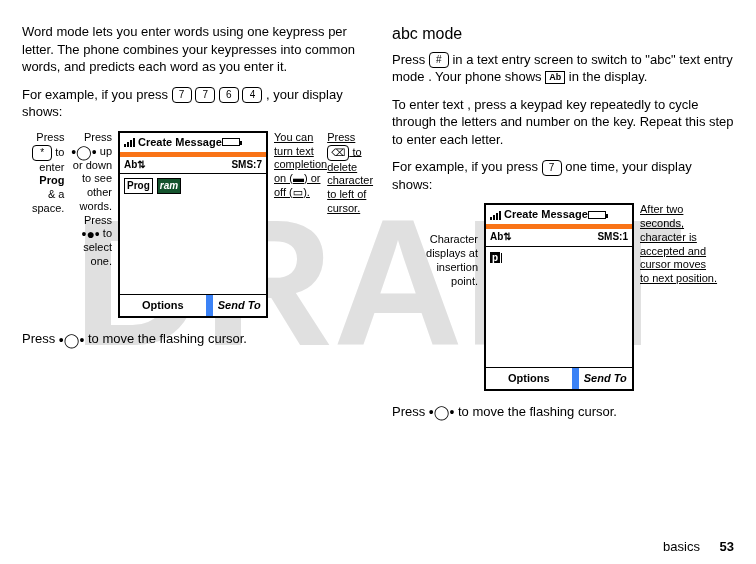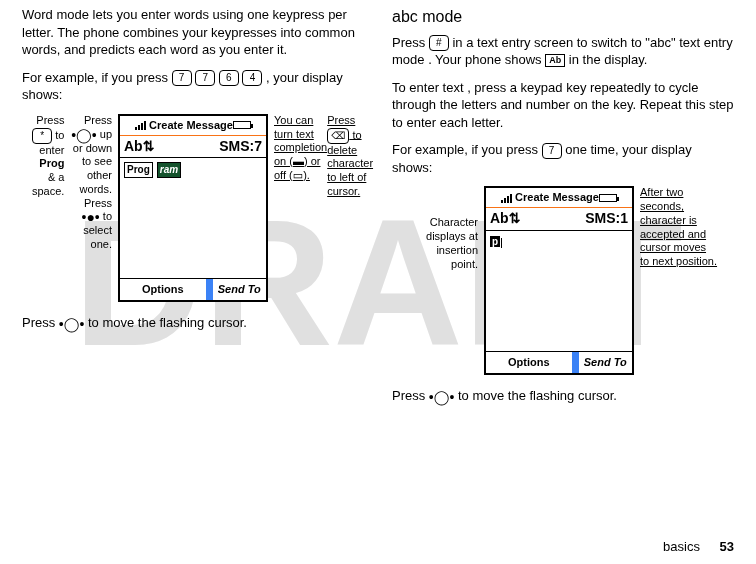--- a/index.html
+++ b/index.html
@@ -21,21 +21,21 @@
     font-size: 180px;
     font-weight: bold;
     color: #e0e0e0;
     z-index: 0;
     pointer-events: none;
     white-space: nowrap;
   }
   .cols {
     display: flex;
     gap: 28px;
-    padding: 6px 22px 0 22px;
+    padding: 23px 22px 0 22px;
     position: relative;
     z-index: 1;
   }
   .col { flex: 1; }
   p { margin-bottom: 10px; }
   h3 {
     font-size: 16px;
     font-weight: normal;
     margin-bottom: 6px;
   }
@@ -89,38 +89,38 @@
   .phone-screen {
     border: 2px solid #000;
     width: 150px;
     background: #fff;
     display: flex;
     flex-direction: column;
   }
   .titlebar {
     display: flex;
     align-items: center;
-    justify-content: center;
+    justify-content: flex-start;
     padding: 2px 4px;
-    border-bottom: 1px solid #f97316;
+    border-bottom: 5px solid #f97316;
   }
   .titlebar .signal svg { display:block; }
   .titlebar .title { font-size: 11px; font-weight: bold; }
   .titlebar .bat {
     border: 1px solid #000;
     width: 18px; height: 8px;
     position: relative;
   }
   .titlebar .bat::after {
     content:""; position:absolute; right:-3px; top:2px;
     width:2px; height:4px; background:#000;
   }
   .statusbar {
     display:flex; justify-content:space-between;
-    font-size:14px; font-weight:bold;
+    font-size:10px; font-weight:bold;
     padding: 1px 4px 2px 4px;
     border-bottom: 1px solid #000;
   }
   .content {
     flex:1; min-height: 120px;
     padding: 4px;
     font-size: 10px;
   }
   .content .word-row { display:flex; gap:4px; }
   .content .wbox { border:1px solid #000; padding:0 2px; font-weight:bold; font-size:10px; }

